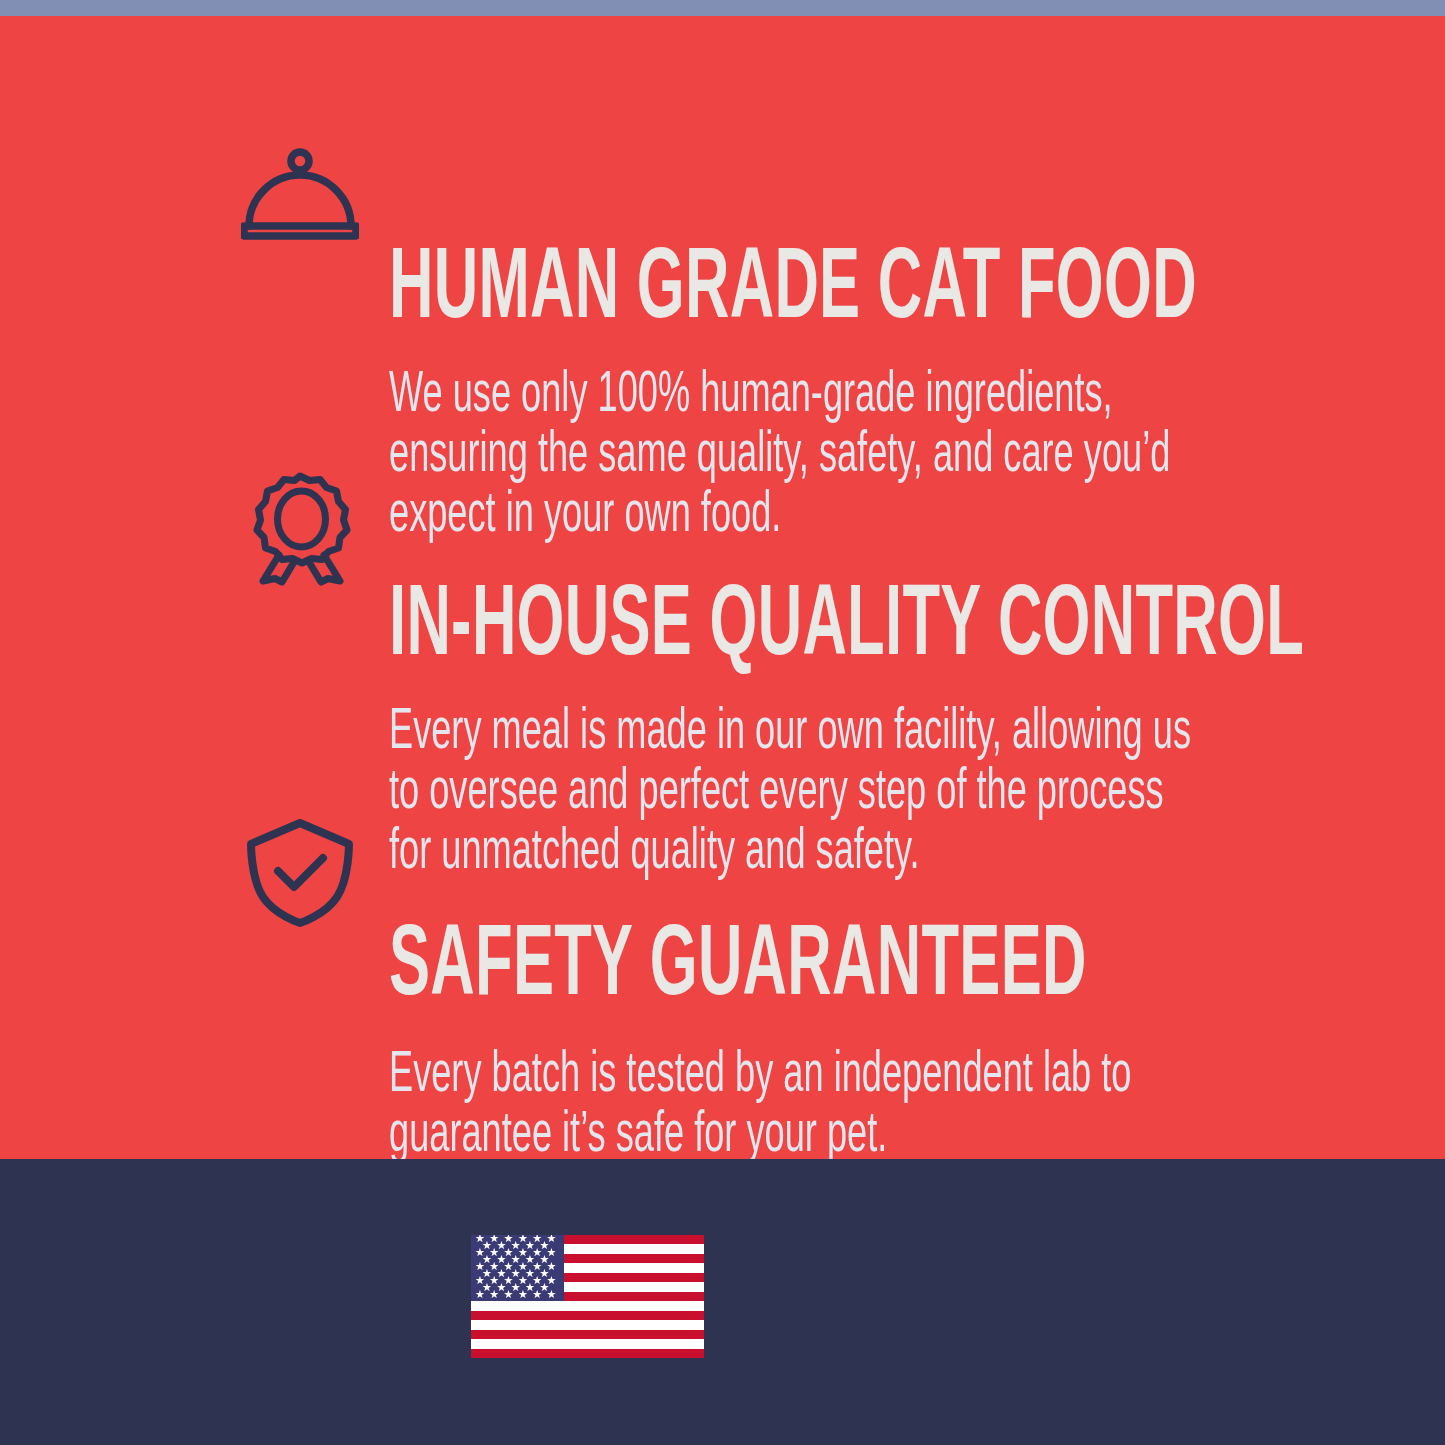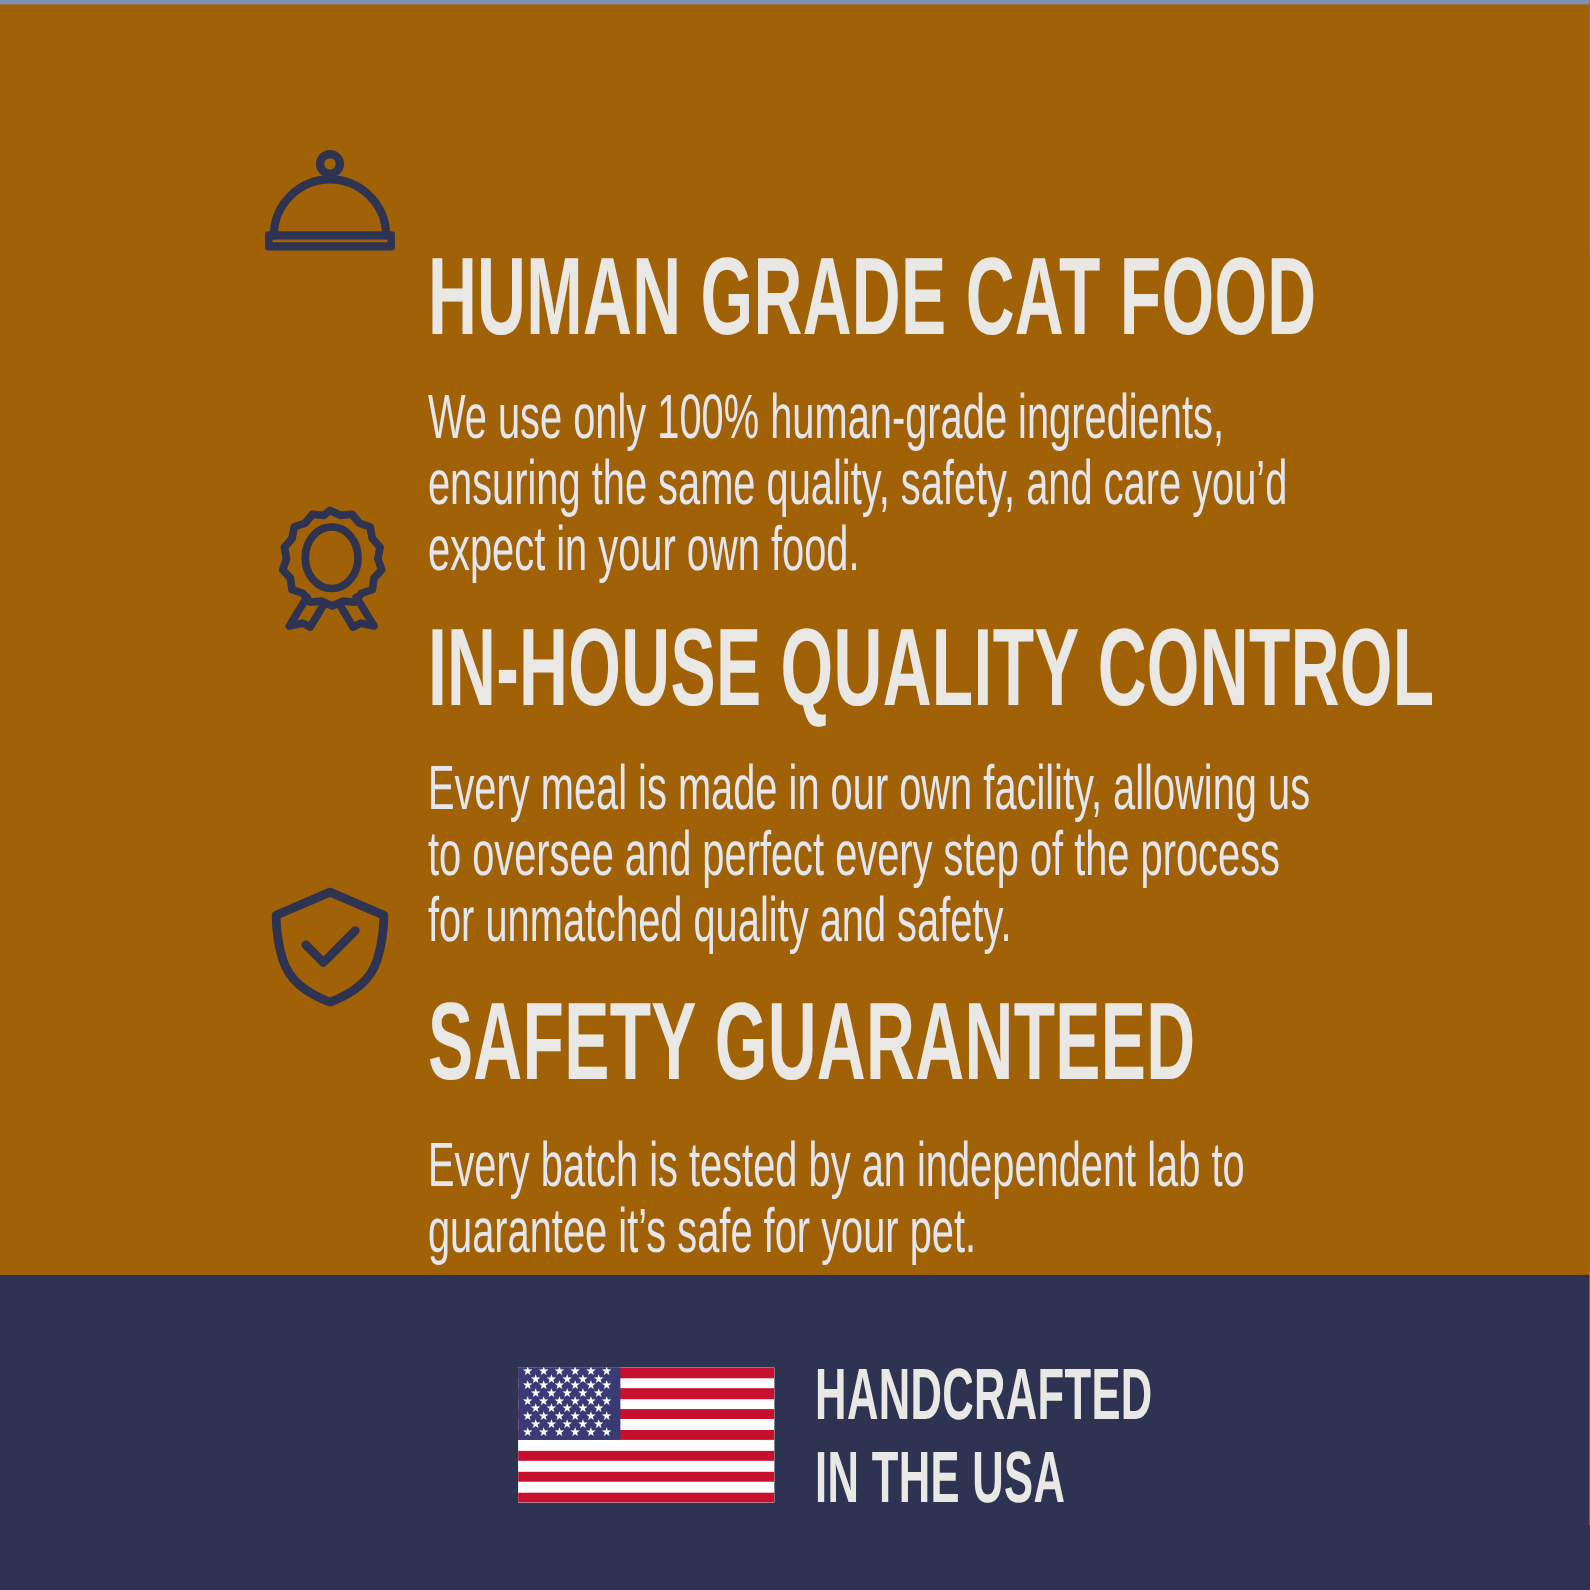--- a/index.html
+++ b/index.html
@@ -6,22 +6,22 @@
   html,body { width:1445px; height:1445px; }
   body {
     font-family:"Liberation Sans", sans-serif;
     background:#828fb4;
     overflow:hidden;
     position:relative;
   }
 
   
   #features {
-    position:absolute; left:0; top:4px; width:1445px; height:1159px;
-    background:#a16207;
+    position:absolute; left:0; top:16px; width:1445px; height:1159px;
+    background:#ef4444;
   }
 
   .feature { position:absolute; left:0; width:1445px; }
   .feature .icon-wrap {
     position:absolute; left:236px; top:0;
     width:128px; height:128px;
     display:flex; align-items:center; justify-content:center;
   }
   .feature .icon-wrap svg { display:block; }
 
@@ -223,18 +223,14 @@
           <div class="star" style="left: 54.0708px; top: 47.7428px;">★</div>
           <div class="star" style="left: 68.4092px; top: 47.7428px;">★</div>
           <div class="star" style="left: 3.88615px; top: 54.6418px;">★</div>
           <div class="star" style="left: 18.2246px; top: 54.6418px;">★</div>
           <div class="star" style="left: 32.5631px; top: 54.6418px;">★</div>
           <div class="star" style="left: 46.9015px; top: 54.6418px;">★</div>
           <div class="star" style="left: 61.24px; top: 54.6418px;">★</div>
           <div class="star" style="left: 75.5785px; top: 54.6418px;">★</div>
         </div>
       </div>
-    <div class="usa-text">
-      <span class="l l1">HANDCRAFTED</span>
-      <span class="l l2">IN THE USA</span>
-    </div>
   </div>
 </div>
 
 </body></html>

